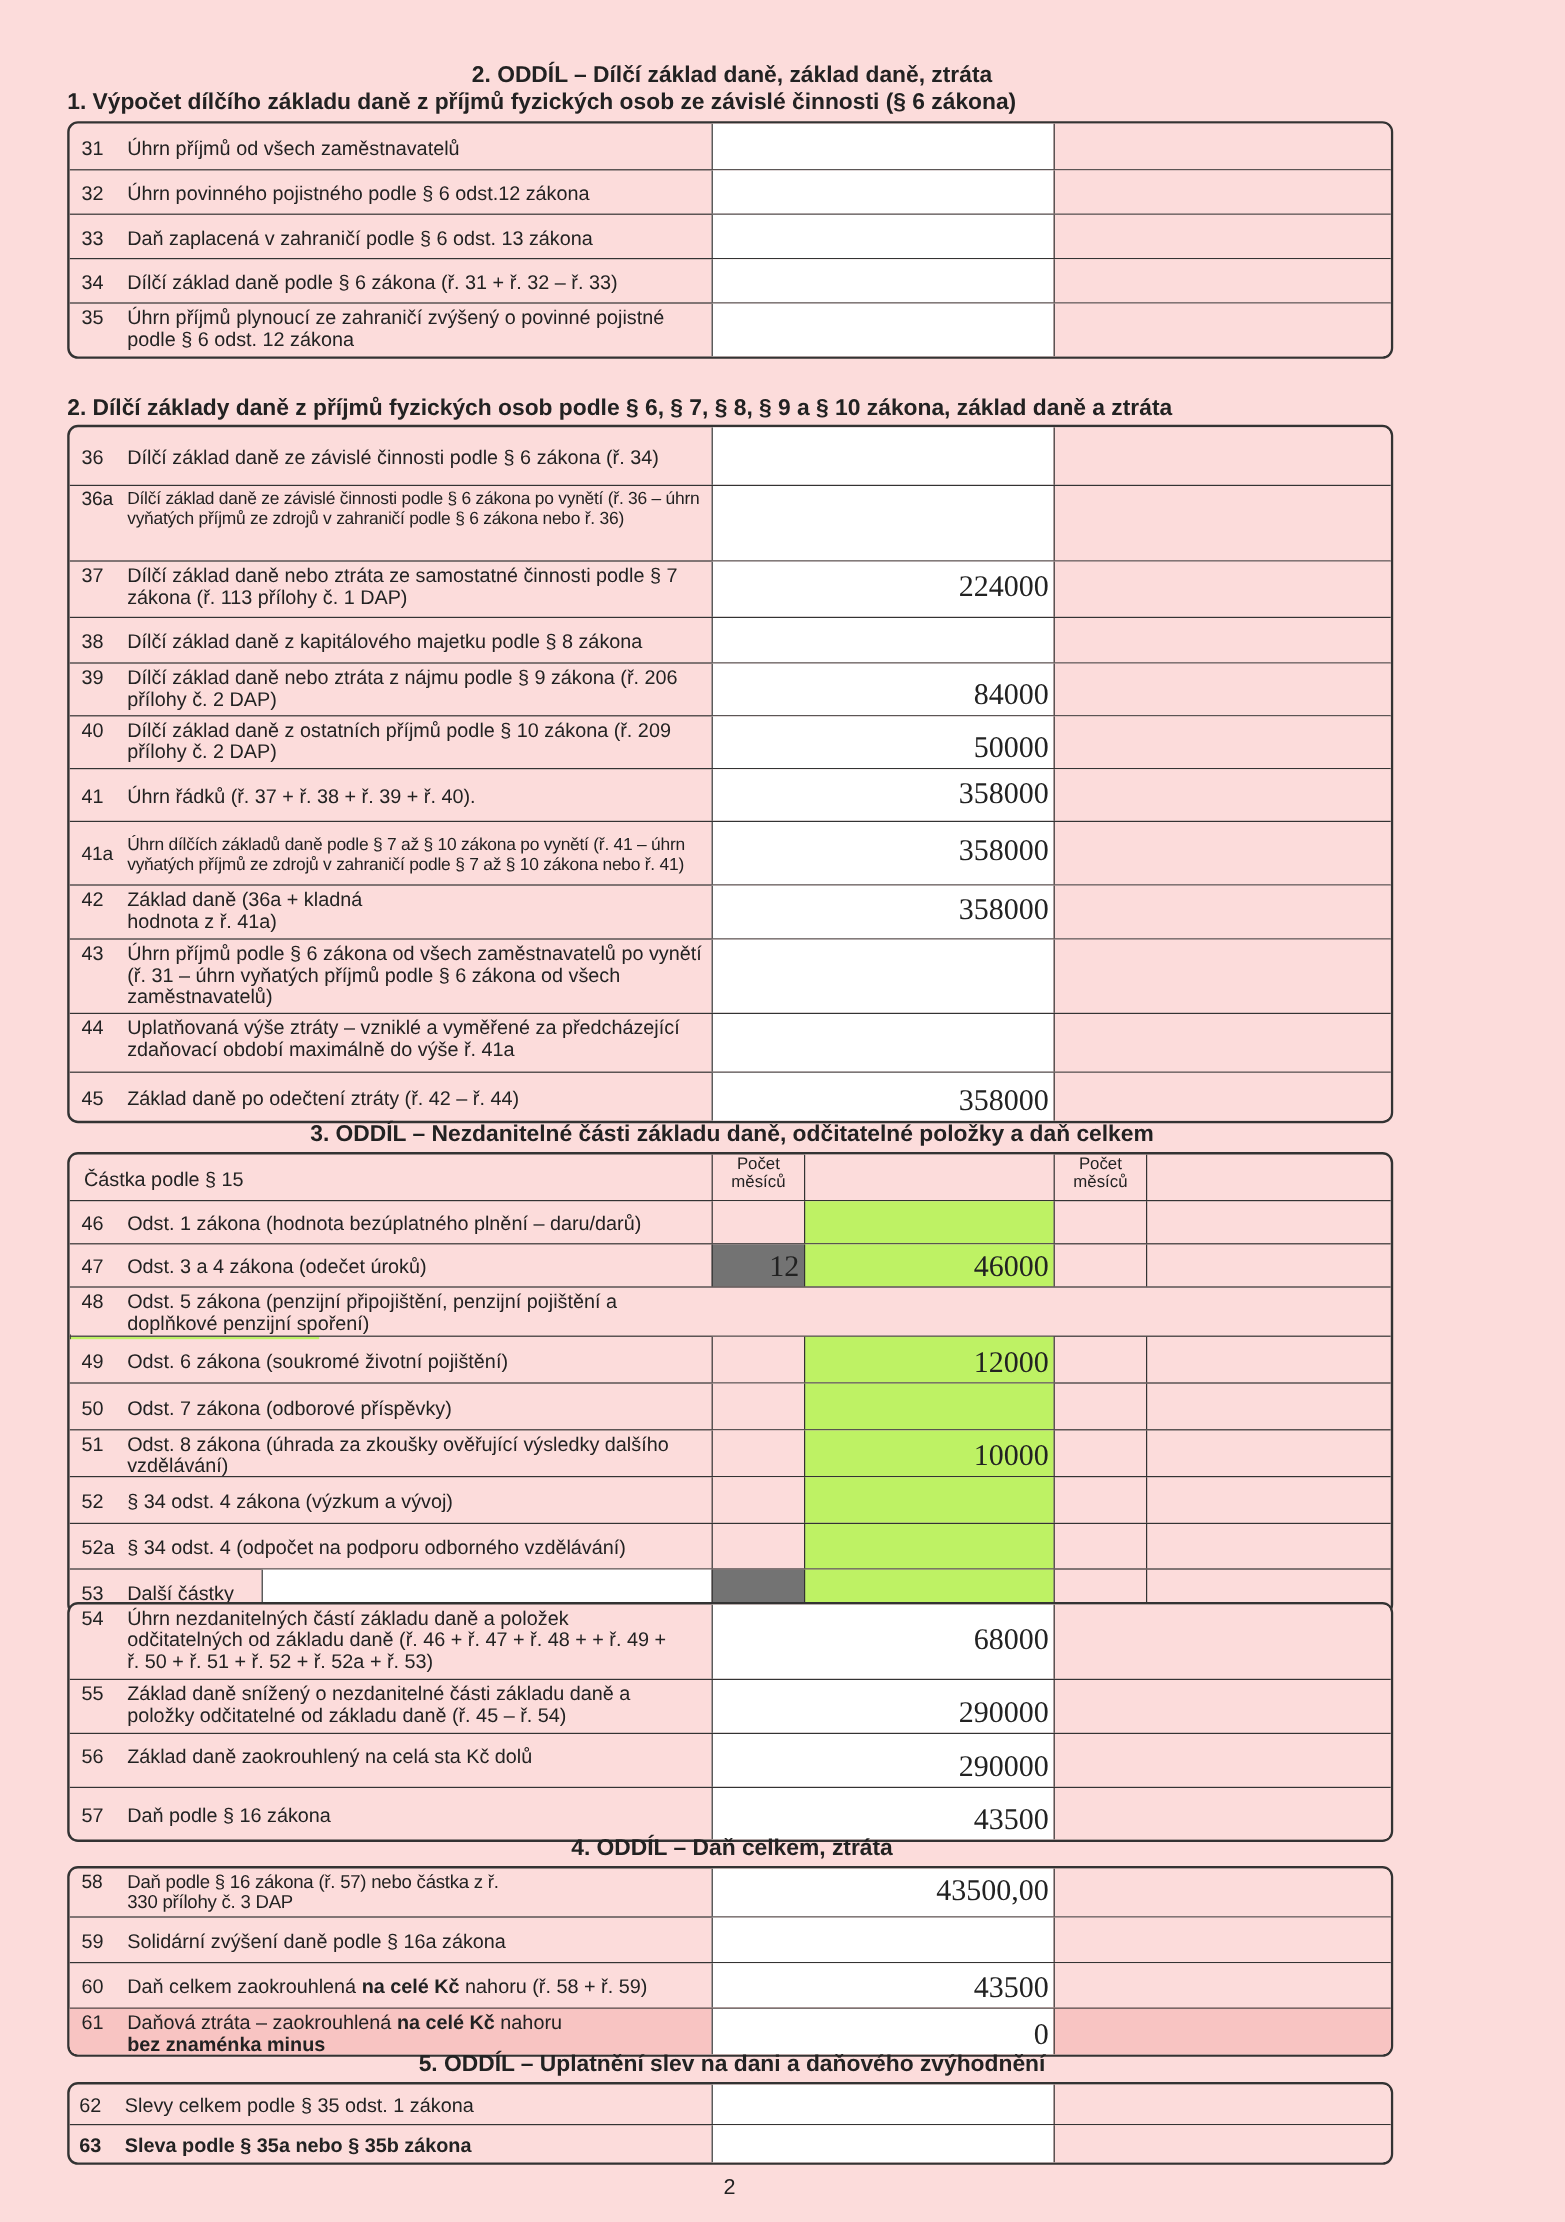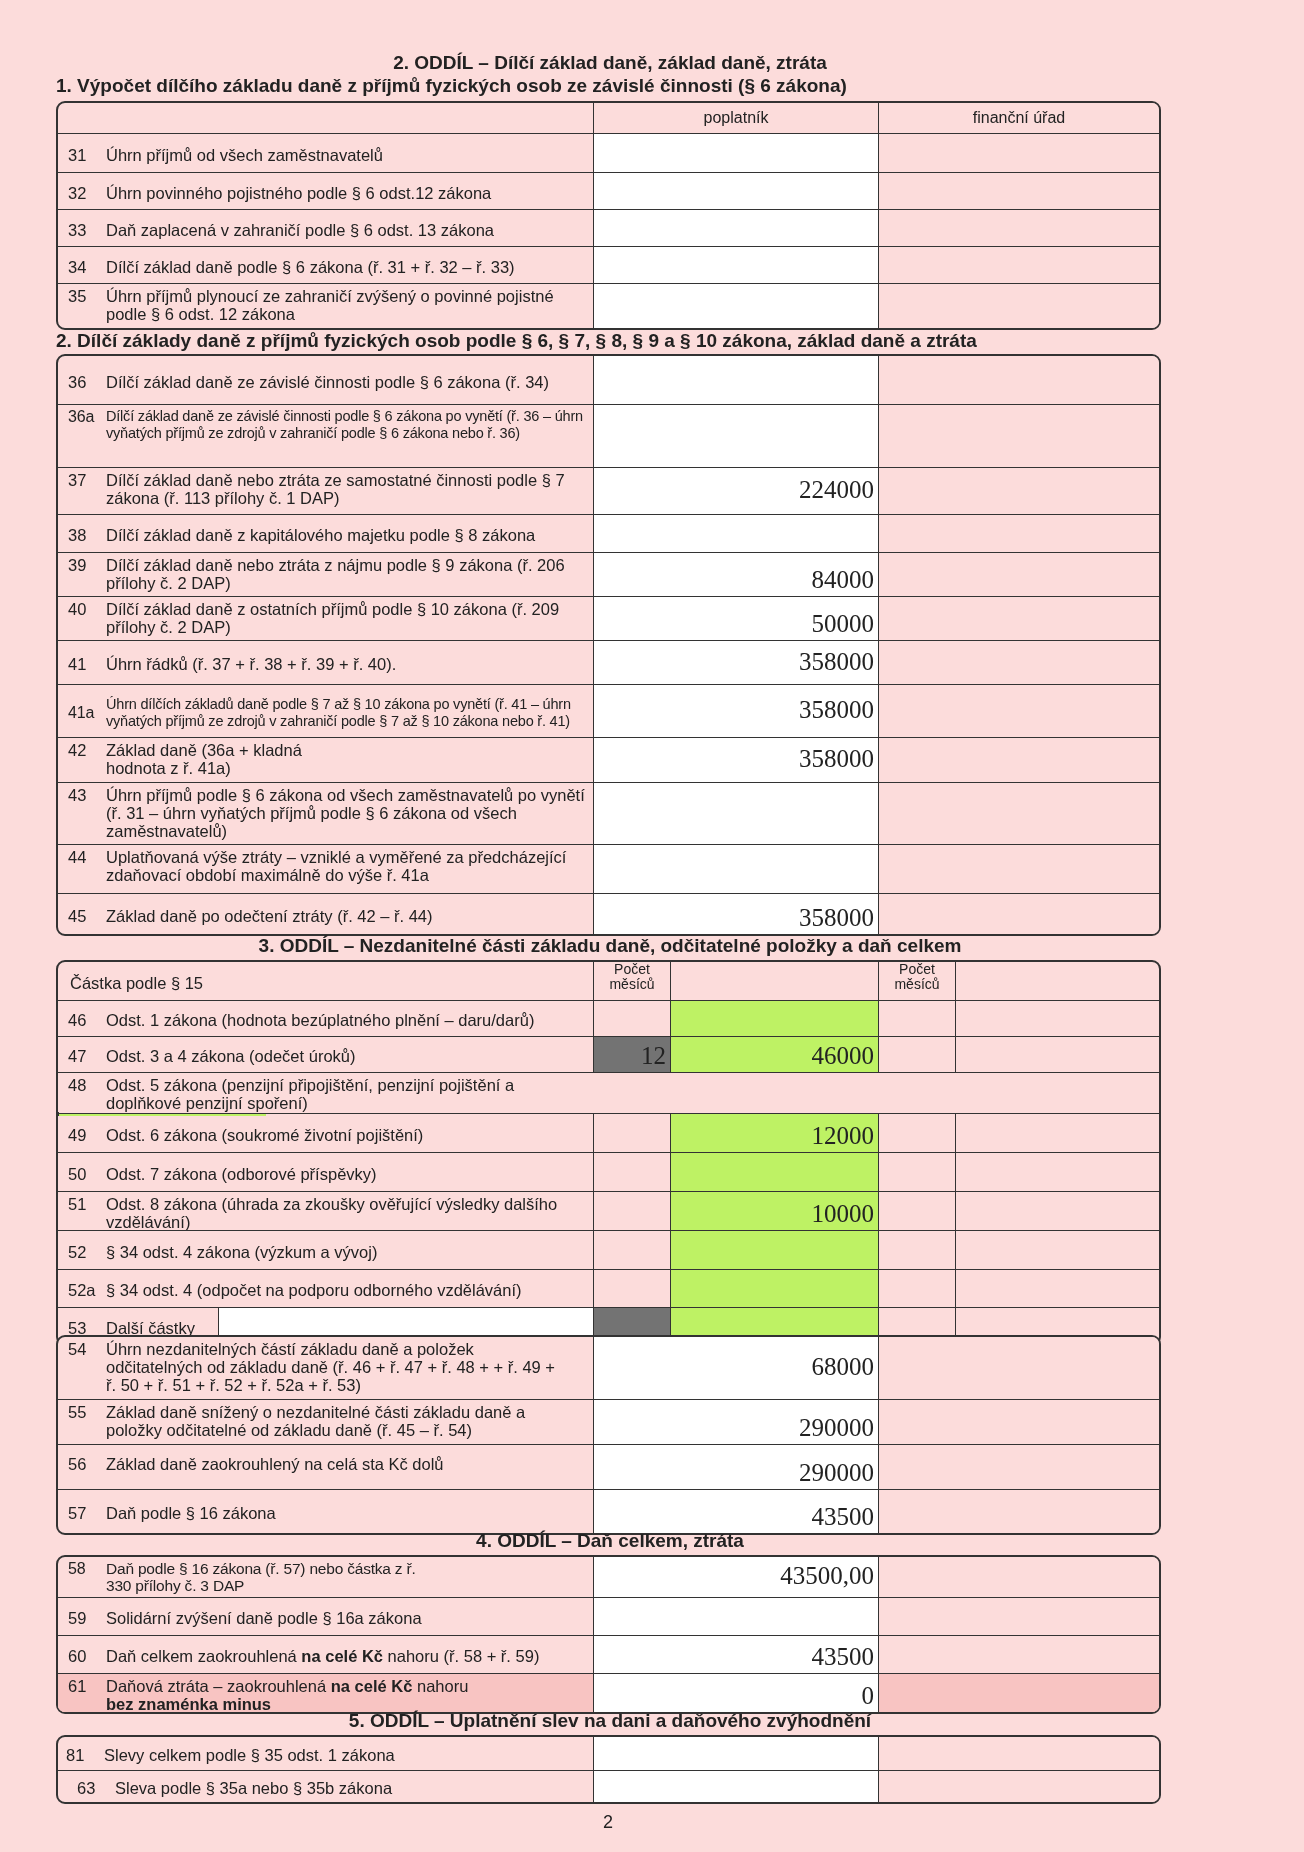--- a/index.html
+++ b/index.html
@@ -32,25 +32,20 @@
   .dark{background:#f8c4c2 !important;}
   .pageno{position:absolute;top:1812px;left:0;width:1216px;text-align:center;font-size:18px;}
 </style>
 </head>
 <body>
 
 <div class="h" style="top:52px;">2. ODDÍL – Dílčí základ daně, základ daně, ztráta</div>
 <div class="h left" style="top:75px;">1. Výpočet dílčího základu daně z příjmů fyzických osob ze závislé činnosti (§ 6 zákona)</div>
 
 <div class="box" style="top:101px;">
-  <div class="row hdr" style="height:30px;">
-    <div class="cell lbl"></div>
-    <div class="cell val">poplatník</div>
-    <div class="cell ofc" style="display:flex;align-items:center;justify-content:center;font-size:16px;">finanční úřad</div>
-  </div>
   <div class="row" style="height:38px;">
     <div class="cell lbl center">
         <span class="num">31</span>
         <span class="txt">Úhrn příjmů od všech zaměstnavatelů</span>
       </div>
     <div class="cell val"></div>
     <div class="cell ofc"></div>
   </div>
   <div class="row" style="height:36px;">
     <div class="cell lbl center">
@@ -357,28 +352,28 @@
       </div>
     <div class="cell val">0</div>
     <div class="cell ofc dark"></div>
   </div>
 </div>
 
 <div class="h" style="top:1710px;">5. ODDÍL – Uplatnění slev na dani a daňového zvýhodnění</div>
 <div class="box" style="top:1735px;">
   <div class="row" style="height:33px;">
     <div class="cell lbl center" style="padding-left:8px;">
-        <span class="num">81</span>
+        <span class="num">62</span>
         <span class="txt">Slevy celkem podle § 35 odst. 1 zákona</span>
       </div>
     <div class="cell val"></div>
     <div class="cell ofc"></div>
   </div>
   <div class="row" style="height:31px;">
-    <div class="cell lbl center" style="padding-left:19px;">
+    <div class="cell lbl center" style="padding-left:8px;font-weight:bold;">
         <span class="num">63</span>
         <span class="txt">Sleva podle § 35a nebo § 35b zákona</span>
       </div>
     <div class="cell val"></div>
     <div class="cell ofc"></div>
   </div>
 </div>
 
 <div class="pageno">2</div>
 

